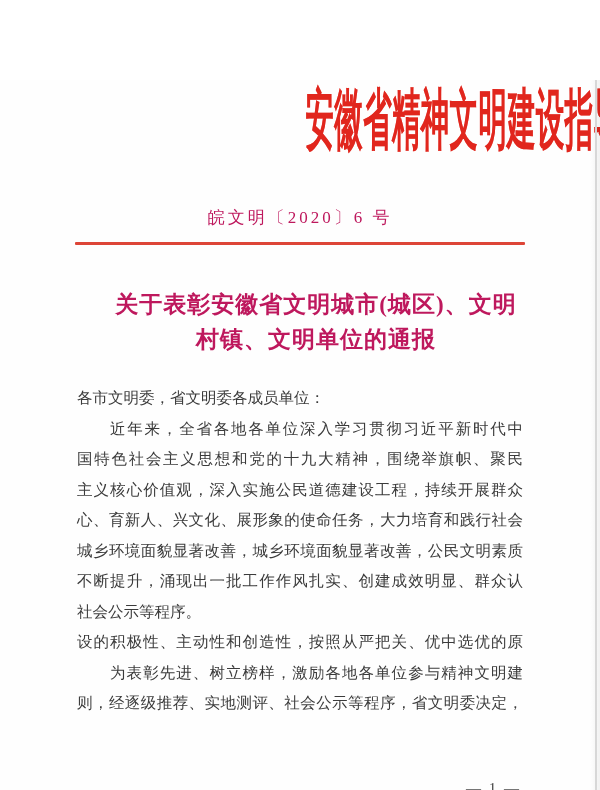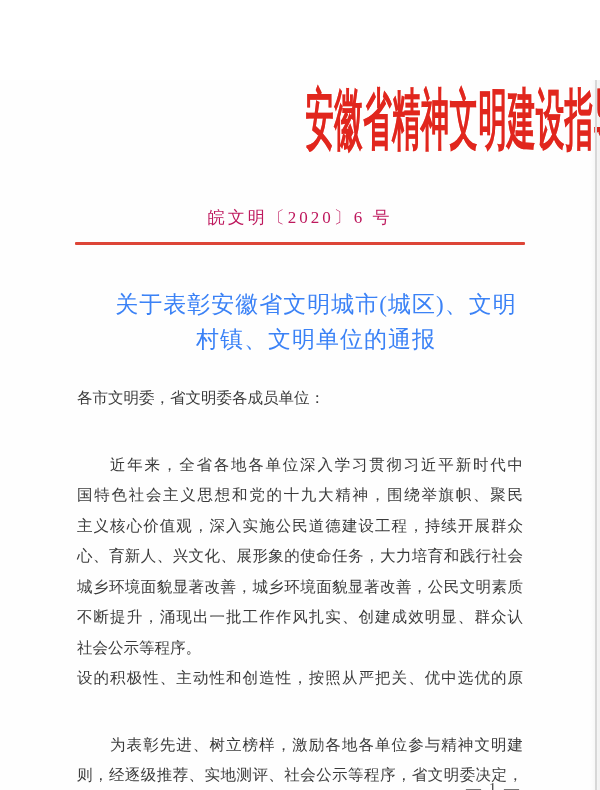--- a/index.html
+++ b/index.html
@@ -56,24 +56,24 @@
   .red-rule {
     width: 450px;
     height: 3px;
     margin: 13px auto 0 auto;
     background: #dd4537;
     border-radius: 1px;
   }
   .doc-title {
     margin-top: 42px;
     text-align: center;
-    font-weight: normal;
+    font-weight: bold;
     font-size: 23px;
     line-height: 35px;
-    color: #3b82f6;
+    color: #be185d;
     letter-spacing: 1px;
     margin-left: 32px;
   }
   .body-text {
     width: 446px;
     margin: 26px auto 0 auto;
     font-size: 15.5px;
     line-height: 30.5px;
     color: #3b3b3b;
   }
@@ -81,21 +81,21 @@
     white-space: nowrap;
     text-align: left;
     font-family: Liberation Serif, serif;
   }
   .bline.j {
     white-space: normal;
     text-align: justify;
     text-align-last: justify;
     text-justify: inter-character;
   }
-  .bline.indent { padding-left: 33px; margin-top: 36px; }
+  .bline.indent { padding-left: 33px; }
   .page-number {
     position: absolute;
     top: 700px;
     right: 79px;
     font-size: 15px;
     color: #474747;
     letter-spacing: 2px;
   }
 </style>
 </head>

